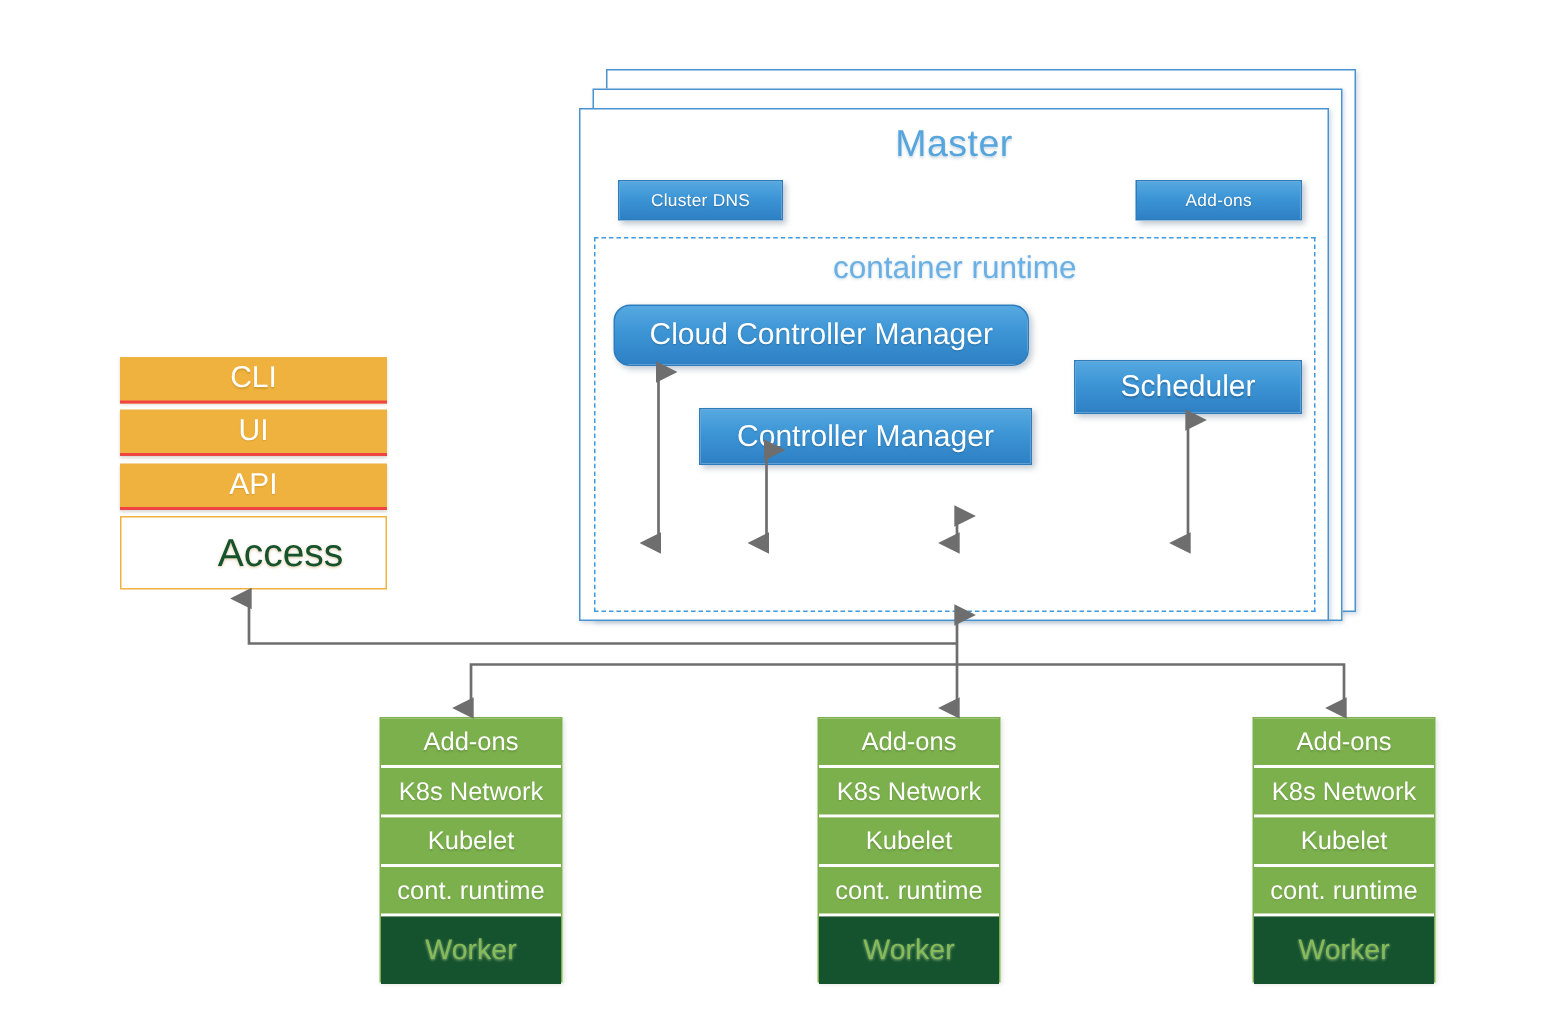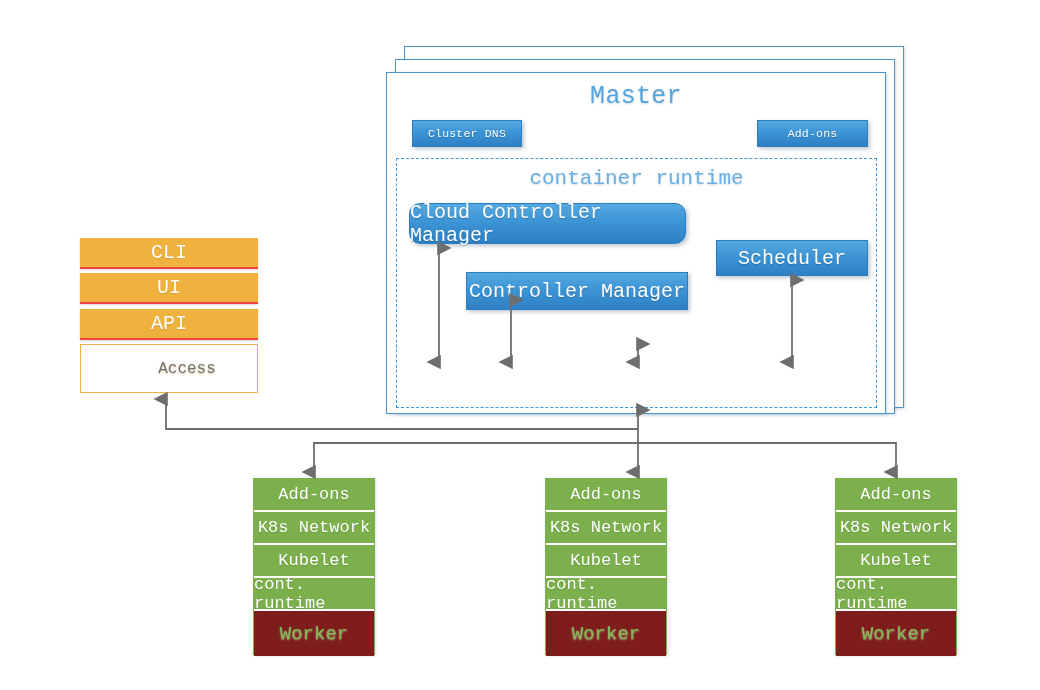--- a/index.html
+++ b/index.html
@@ -4,21 +4,21 @@
 <title>Kubernetes Architecture Diagram</title>
 <style>
   html,body{margin:0;padding:0;}
   body{
     width:1040px;height:690px;
     background:#ffffff;
     font-family:"Liberation Sans","DejaVu Sans",sans-serif;
     overflow:hidden;
     position:relative;
   }
-  #canvas{position:absolute;left:0;top:0;width:1040px;height:690px;font-family:Liberation Mono, monospace;}
+  #canvas{position:absolute;left:0;top:0;width:1040px;height:690px;}
 
   
   .abs{position:absolute;box-sizing:border-box;}
 
   
   .master-card{
     background:#ffffff;
     border:1.4px solid #4a93cf;
     box-shadow:1px 1px 3px rgba(120,150,175,.35);
   }
@@ -77,21 +77,21 @@
     text-shadow:0 1px 1px rgba(150,110,20,.3);
   }
   .r-cli{left:80px;top:238px;}
   .r-ui{left:80px;top:273px;}
   .r-api{left:80px;top:309px;}
   .access-foot{
     left:80px;top:344px;width:178px;height:49px;
     background:#ffffff;
     border:1.3px solid #f0b23f;
     display:flex;align-items:center;justify-content:center;
-    font-size:16px;color:#737373;
+    font-size:26px;color:#14532d;
     text-shadow:0 1px 2px rgba(210,180,130,.85);
     padding-left:36px;
   }
 
   
   .worker{
     width:122px;height:177px;
     background:#ffffff;
     border:1.2px solid #7cb04d;
     box-shadow:1px 1px 3px rgba(140,160,130,.3);
@@ -103,21 +103,21 @@
     height:31px;width:120px;
     background:#7cb04d;
     color:#ffffff;
     display:flex;align-items:center;justify-content:center;
     font-size:17px;
     border-bottom:2px solid #ffffff;
     text-shadow:0 1px 1px rgba(70,105,45,.3);
   }
   .worker-foot{
     height:45px;width:120px;
-    background:#7f1d1d;
+    background:#14532d;
     display:flex;align-items:center;justify-content:center;
     font-size:19px;color:#86bb57;
     text-shadow:0 1px 2px rgba(170,200,150,.85);
   }
 
   
   svg.wires{position:absolute;left:0;top:0;width:1040px;height:690px;pointer-events:none;}
 </style>
 </head>
 <body>

